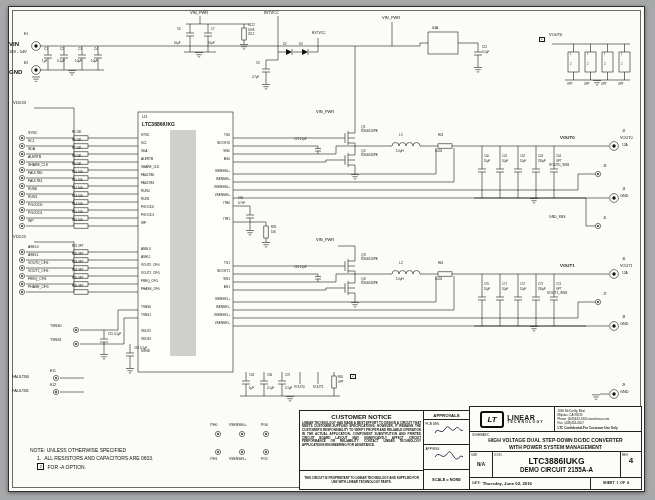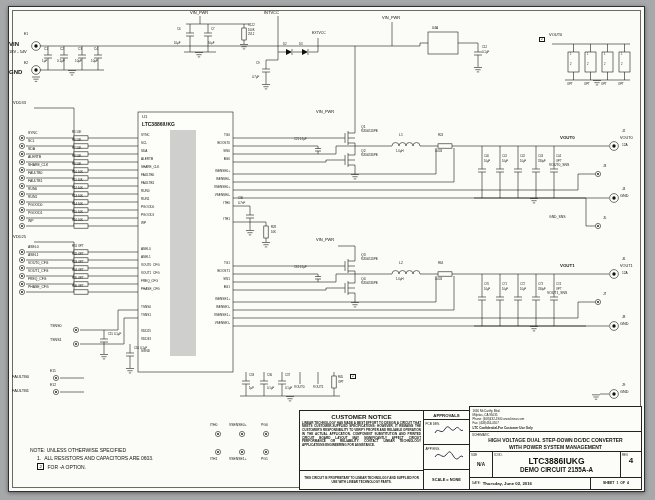--- a/index.html
+++ b/index.html
@@ -554,20 +554,27 @@
       <span class="lab">APP ENG.</span>
       <svg width="32" height="13" viewBox="0 0 32 13">
         <path d="M2,8 C6,1 9,11 13,6 S17,2 21,8 27,4 30,8" stroke="#1c2340" stroke-width="0.9" fill="none"></path>
       </svg>
     </div>
   </div>
   <div class="tb-box scale">SCALE = NONE</div>
 
   <div class="tb-box rb">
     <div class="r1">
+      <div class="logo">
+        <div class="ltmark">LT</div>
+        <div class="lname">
+          <span class="l1">LINEAR</span>
+          <span class="l2">TECHNOLOGY</span>
+        </div>
+      </div>
       <div class="addr">
         <div>1630 McCarthy Blvd.</div>
         <div>Milpitas, CA 95035</div>
         <div>Phone: (408)432-1900  www.linear.com</div>
         <div>Fax: (408)434-0507</div>
         <div class="conf">LTC Confidential-For Customer Use Only</div>
       </div>
     </div>
     <div class="r2">
       <span class="doc">SCHEMATIC</span>

